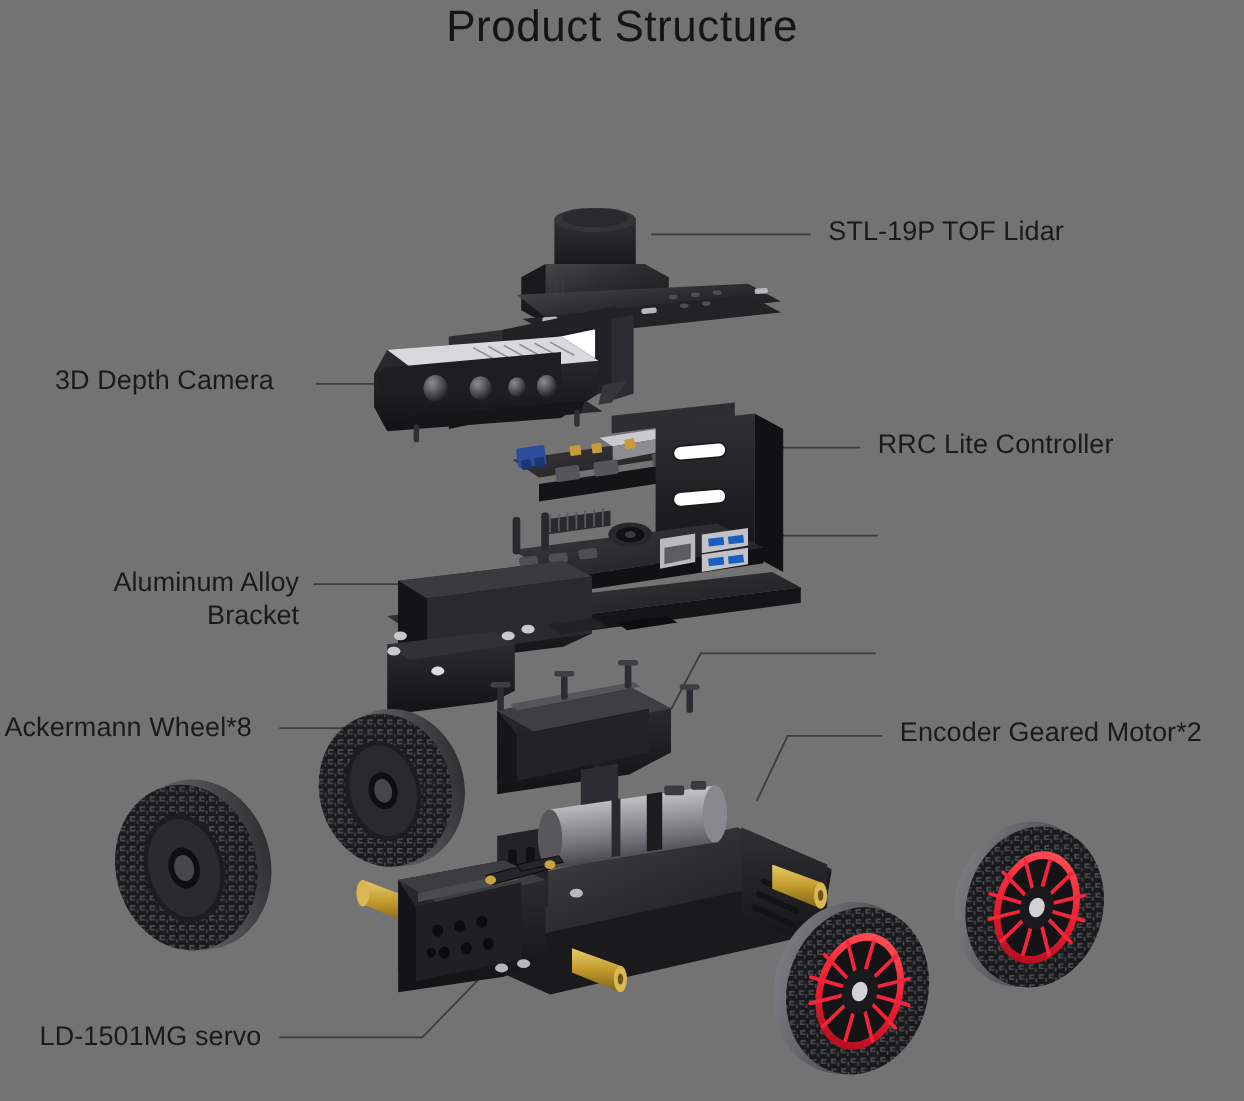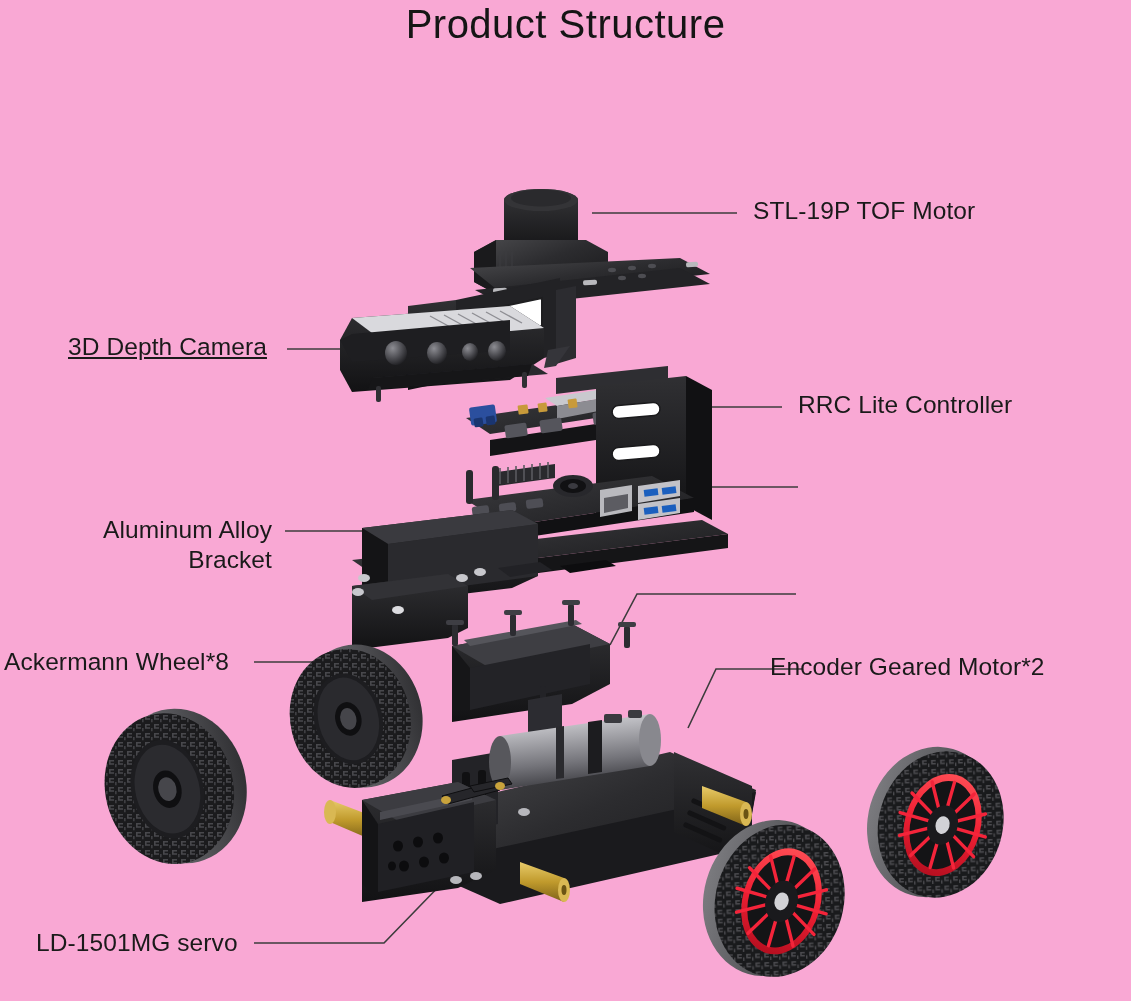--- a/index.html
+++ b/index.html
@@ -11,21 +11,21 @@
     font-family: "Liberation Sans", sans-serif;
     width: 1131px;
     height: 1001px;
     overflow: hidden;
     position: relative;
   }
   #root {
     position: relative;
     width: 1131px;
     height: 1001px;
-    background: #f9a8d4;
+    background: #737373;
   }
   #page-title {
     position: absolute;
     top: 0px;
     left: 0;
     width: 1131px;
     text-align: center;
     font-size: 40px;
     font-weight: 400;
     color: #151515;
@@ -452,30 +452,30 @@
         <rect x="10" y="-48" width="3.4" height="96" rx="1.7" transform="rotate(60 12 0)"></rect>
         <rect x="10" y="-48" width="3.4" height="96" rx="1.7" transform="rotate(90 12 0)"></rect>
         <rect x="10" y="-48" width="3.4" height="96" rx="1.7" transform="rotate(120 12 0)"></rect>
         <rect x="10" y="-48" width="3.4" height="96" rx="1.7" transform="rotate(150 12 0)"></rect>
       </g>
       <ellipse cx="12" cy="0" rx="16" ry="21" fill="#1a1a1d"></ellipse>
       <ellipse cx="12" cy="0" rx="7" ry="9" fill="#d2d2d6"></ellipse>
     </g>
   </svg>
 
-  <div class="callout right" style="left:753px; top:196px;">STL-19P TOF Motor</div>
-
-  <div class="callout left" style="left:68px; top:332px;text-decoration:underline;">3D Depth Camera</div>
+  <div class="callout right" style="left:753px; top:196px;">STL-19P TOF Lidar</div>
+
+  <div class="callout left" style="left:50px; top:332px;">3D Depth Camera</div>
 
   <div class="callout right" style="left:798px; top:390px;">RRC Lite Controller</div>
 
 
   <div class="callout left" style="left:67px; top:515px; width:205px;">Aluminum Alloy
 Bracket</div>
 
 
   <div class="callout left" style="left:4px; top:647px;">Ackermann Wheel*8</div>
 
-  <div class="callout right" style="left:770px; top:652px;text-align:right;">Encoder Geared Motor*2</div>
+  <div class="callout right" style="left:818px; top:652px;text-align:right;">Encoder Geared Motor*2</div>
 
   <div class="callout left" style="left:36px; top:928px;">LD-1501MG servo</div>
 
 </div>
 
 </body></html>

